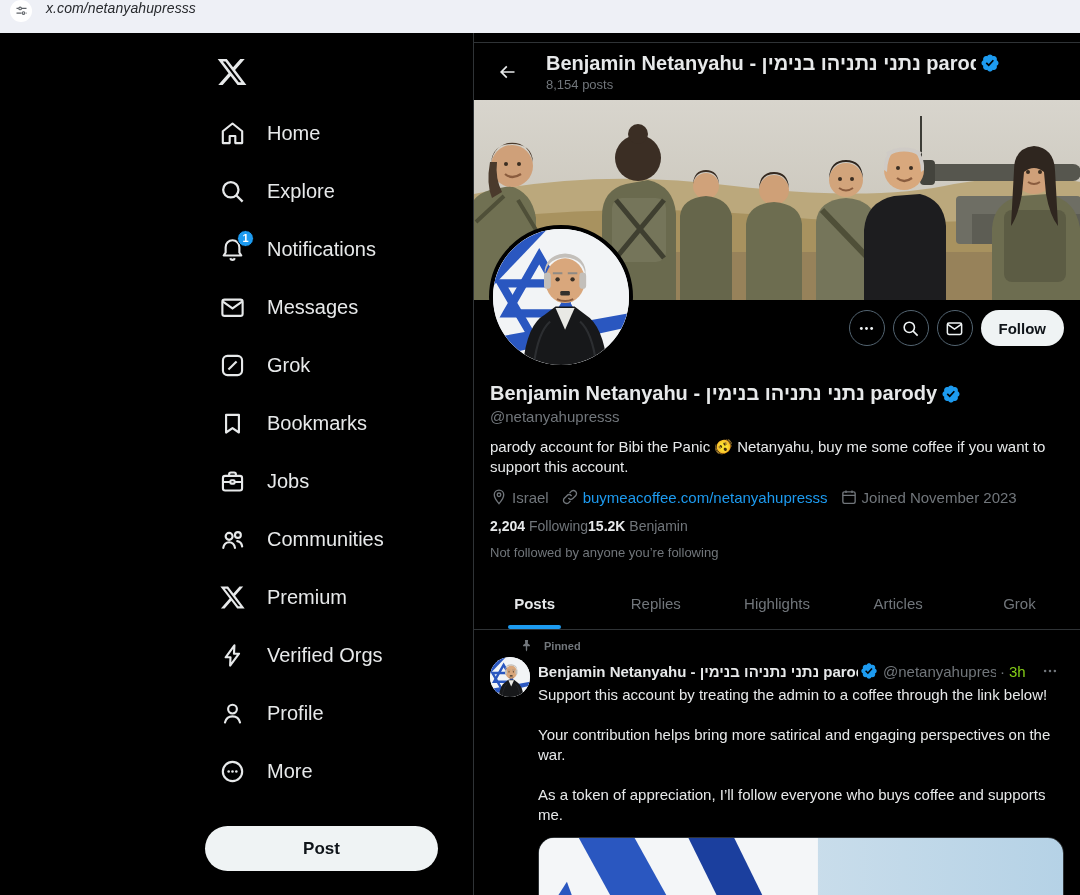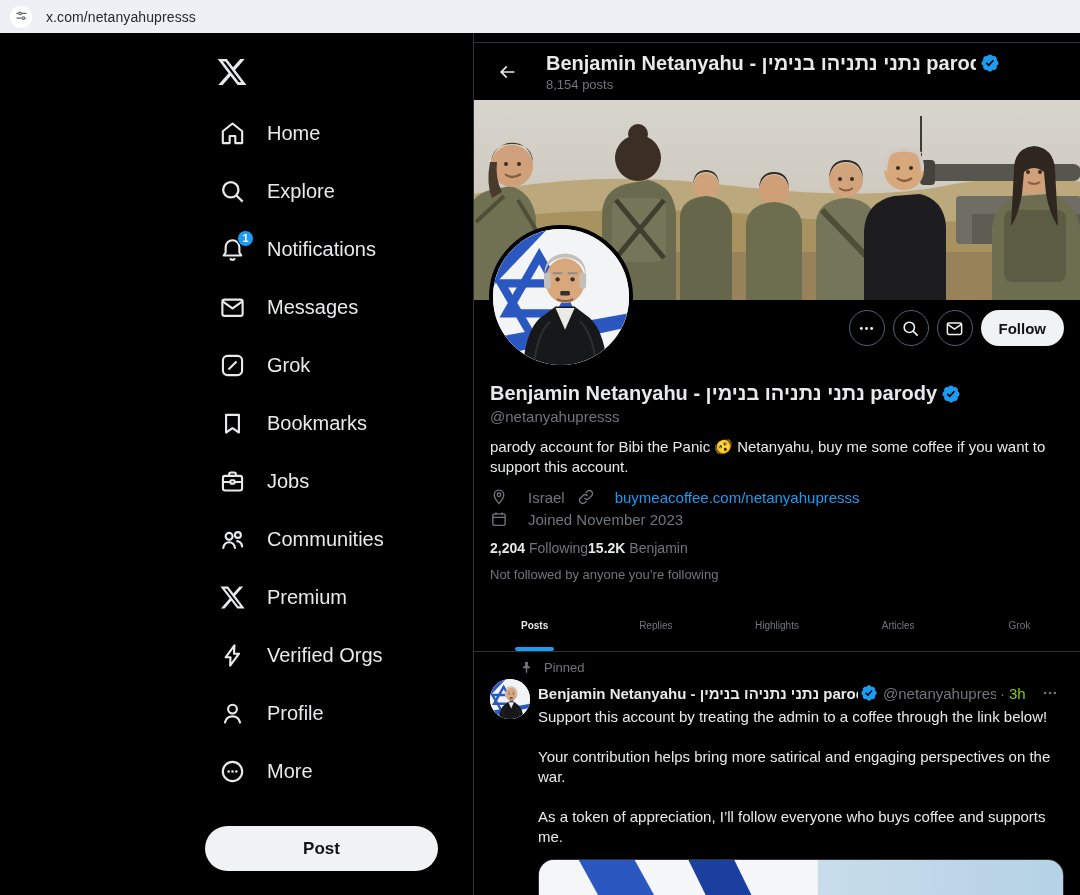--- a/index.html
+++ b/index.html
@@ -1,21 +1,21 @@
 <!DOCTYPE html>
 <html><head>
 <meta charset="utf-8">
 <style>
   * { margin:0; padding:0; box-sizing:border-box; }
   html,body { width:1080px; height:895px; overflow:hidden; background:#000; }
   body { font-family:"Liberation Sans","DejaVu Sans",sans-serif; color:#e7e9ea; }
 
   
   .browser-bar { position:absolute; top:0; left:0; width:1080px; height:33px;
-    background:#eef0f6; display:flex; align-items:center; padding:0 10px; }
+    background:#eef0f6; display:flex; padding:0 10px;font-style:italic; }
   .site-chip { width:22px; height:22px; border-radius:50%; background:#fff;
     display:flex; align-items:center; justify-content:center; margin-right:14px; }
   .url-text { font-size:14px; color:#27292d; letter-spacing:.1px; }
 
   
   .app { position:absolute; top:33px; left:0; width:1080px; height:862px; background:#000; }
 
   
   .sidebar { position:absolute; top:0; left:0; width:473px; height:100%; }
   .x-logo { position:absolute; top:23px; left:216px; width:32px; height:32px; }
@@ -56,40 +56,40 @@
   .circle-btn svg { width:19px; height:19px; }
   .follow-btn { height:36px; padding:0 18px; border-radius:18px; background:#eff3f4;
     color:#0f1419; font-size:15px; font-weight:700; border:none; cursor:pointer; font-family:inherit; }
 
   .name-row { display:flex; align-items:center; margin-top:36px; }
   .disp-name { font-size:20px; font-weight:800; white-space:nowrap; overflow:hidden; max-width:540px; }
   .handle { font-size:15px; color:#71767b; margin-top:3px; }
   .bio { font-size:15px; line-height:20px; margin-top:12px; max-width:575px; }
   .meta-row { display:flex; align-items:center; flex-wrap:wrap; margin-top:11px;
     font-size:15px; color:#71767b; gap:4px 12px; }
-  .meta-item { display:flex; align-items:center; gap:20px; }
+  .meta-item { display:flex; align-items:center; gap:4px; }
   .meta-item svg { width:18px; height:18px; }
   .link { color:#1d9bf0; text-decoration:none; cursor:pointer; }
   .stats-row { display:flex; margin-top:12px; font-size:14px; }
   .stat { color:#71767b; cursor:pointer; }
   .stat b { color:#e7e9ea; font-weight:700; }
   .social-ctx { margin-top:11px; font-size:13px; color:#71767b; }
 
   .tabs { display:flex; margin-top:17px; border-bottom:1px solid #2f3336; height:53px; }
   .tab { flex:1; display:flex; align-items:center; justify-content:center; cursor:pointer; position:relative; }
-  .tab-label { font-size:10px; color:#71767b; font-weight:500; position:relative; height:100%;
+  .tab-label { font-size:15px; color:#71767b; font-weight:500; position:relative; height:100%;
     display:flex; align-items:center; }
   .tab.active .tab-label { color:#e7e9ea; font-weight:700; }
   .tab.active .tab-label::after { content:""; position:absolute; left:-6px; right:-6px; bottom:0;
     height:4px; border-radius:2px; background:#1d9bf0; }
 
   .post { padding:8px 16px 0 16px; }
   .pin-row { display:flex; align-items:center; gap:10px; padding-left:29px; color:#71767b; }
   .pin-row svg { width:15px; height:15px; }
-  .pin-label { font-size:13px; font-weight:400; }
+  .pin-label { font-size:11px; font-weight:700; }
   .post-body { display:flex; margin-top:4px; }
   .avatar-sm { width:40px; height:40px; border-radius:50%; overflow:hidden; flex:0 0 auto;
     background:#e9edf2; cursor:pointer; }
   .avatar-sm svg { width:40px; height:40px; display:block; }
   .post-content { margin-left:8px; min-width:0; flex:1; }
   .post-head { display:flex; align-items:center; font-size:15px; }
   .post-author { font-weight:700; white-space:nowrap; overflow:hidden; max-width:320px; cursor:pointer; }
   .post-badge { width:18px; height:18px; flex:0 0 auto; margin-left:2px; }
   .post-handle { color:#71767b; margin-left:5px; white-space:nowrap; overflow:hidden; max-width:113px; cursor:pointer; }
   .post-dot { color:#71767b; margin:0 4px; }

